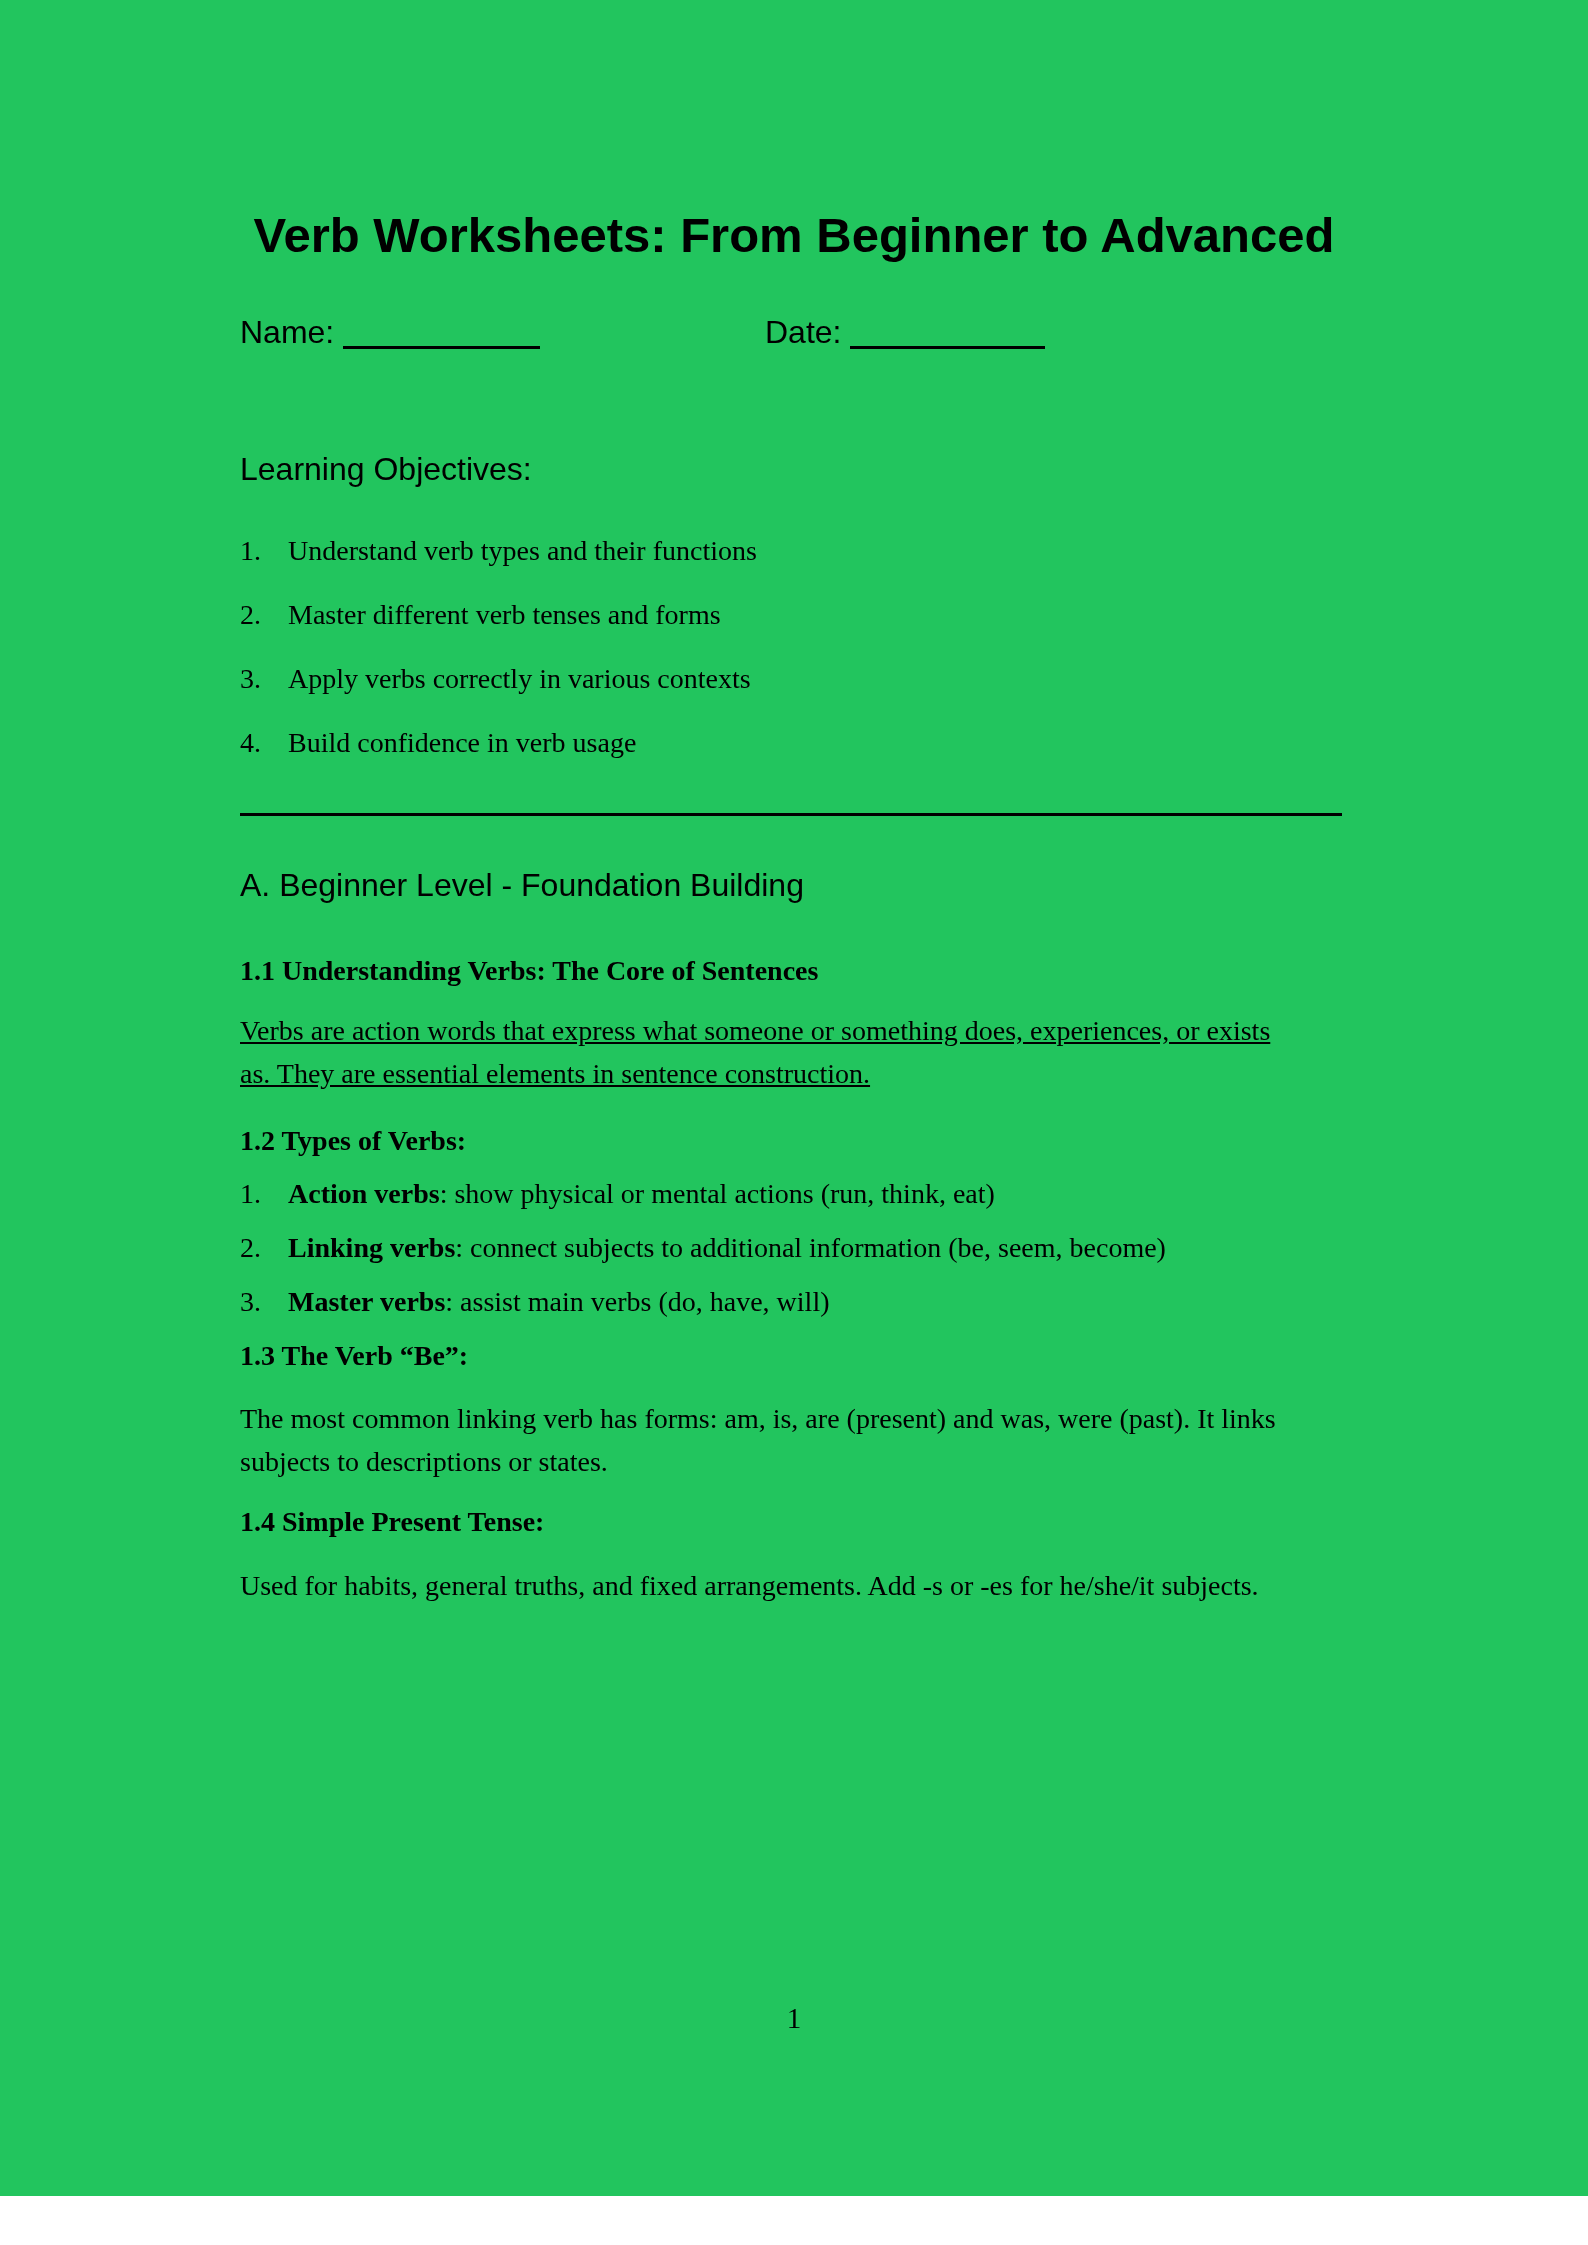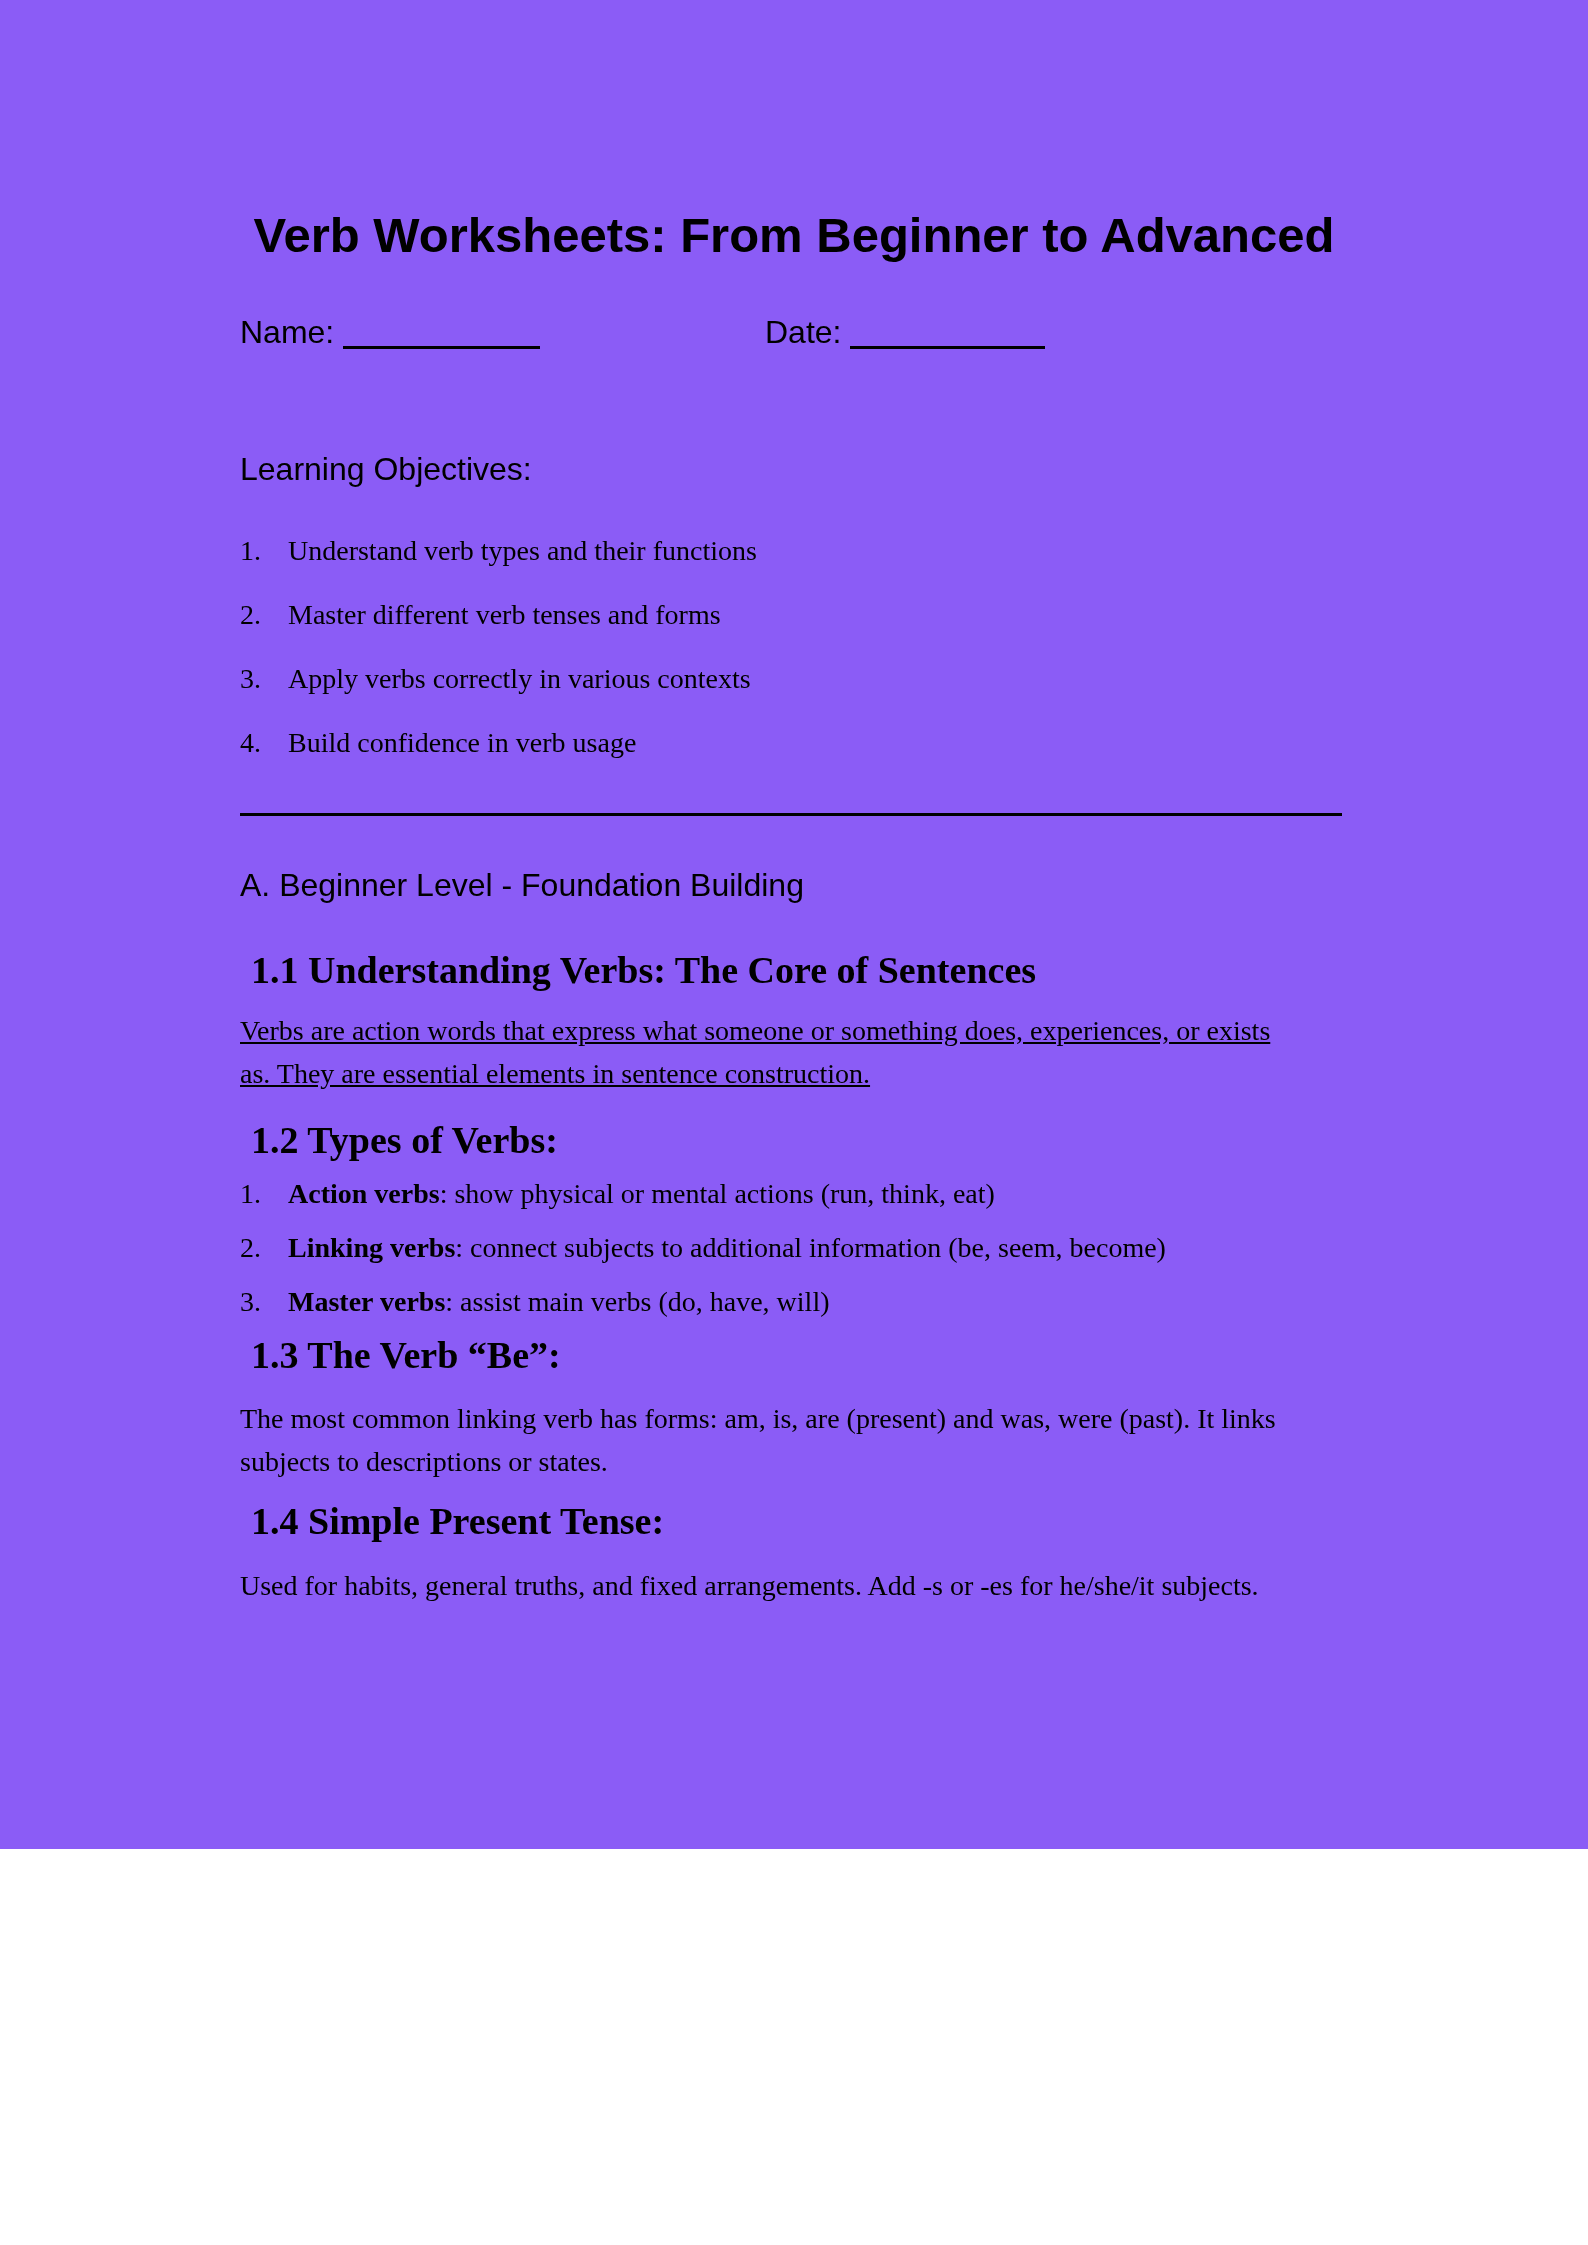--- a/index.html
+++ b/index.html
@@ -1,20 +1,20 @@
 <!DOCTYPE html>
 <html><head>
 <meta charset="utf-8">
 <style>
   html, body { margin: 0; padding: 0; background: #ffffff; }
   .page {
     position: relative;
     width: 1588px;
-    height: 1849px;
-    background: #8b5cf6;
+    height: 2196px;
+    background: #22c55e;
     color: #000000;
     overflow: hidden;
     font-family: "Liberation Serif", serif;
   }
   .abs { position: absolute; left: 240px; width: 1108px; }
 
   .doc-title {
     top: 206px;
     text-align: center;
     font-family: "Liberation Sans", sans-serif;
@@ -43,24 +43,23 @@
     font-size: 32px;
     line-height: 38px;
     white-space: nowrap;
   }
   .obj-heading { top: 450px; }
   .section-a-heading { top: 866px; }
 
   .h-serif {
     font-family: "Liberation Serif", serif;
     font-weight: bold;
-    font-size: 38px;
+    font-size: 28px;
     line-height: 43px;
     white-space: nowrap;
-    margin-left: 11px;
   }
   .s11-heading { top: 949px; }
   .s12-heading { top: 1119px; }
   .s13-heading { top: 1334px; }
   .s14-heading { top: 1500px; }
 
   .body-text { font-size: 28px; line-height: 43px; }
   .body-text .line { white-space: nowrap; }
   .s11-body { top: 1009px; text-decoration: underline; }
   .s13-body { top: 1397px; }

